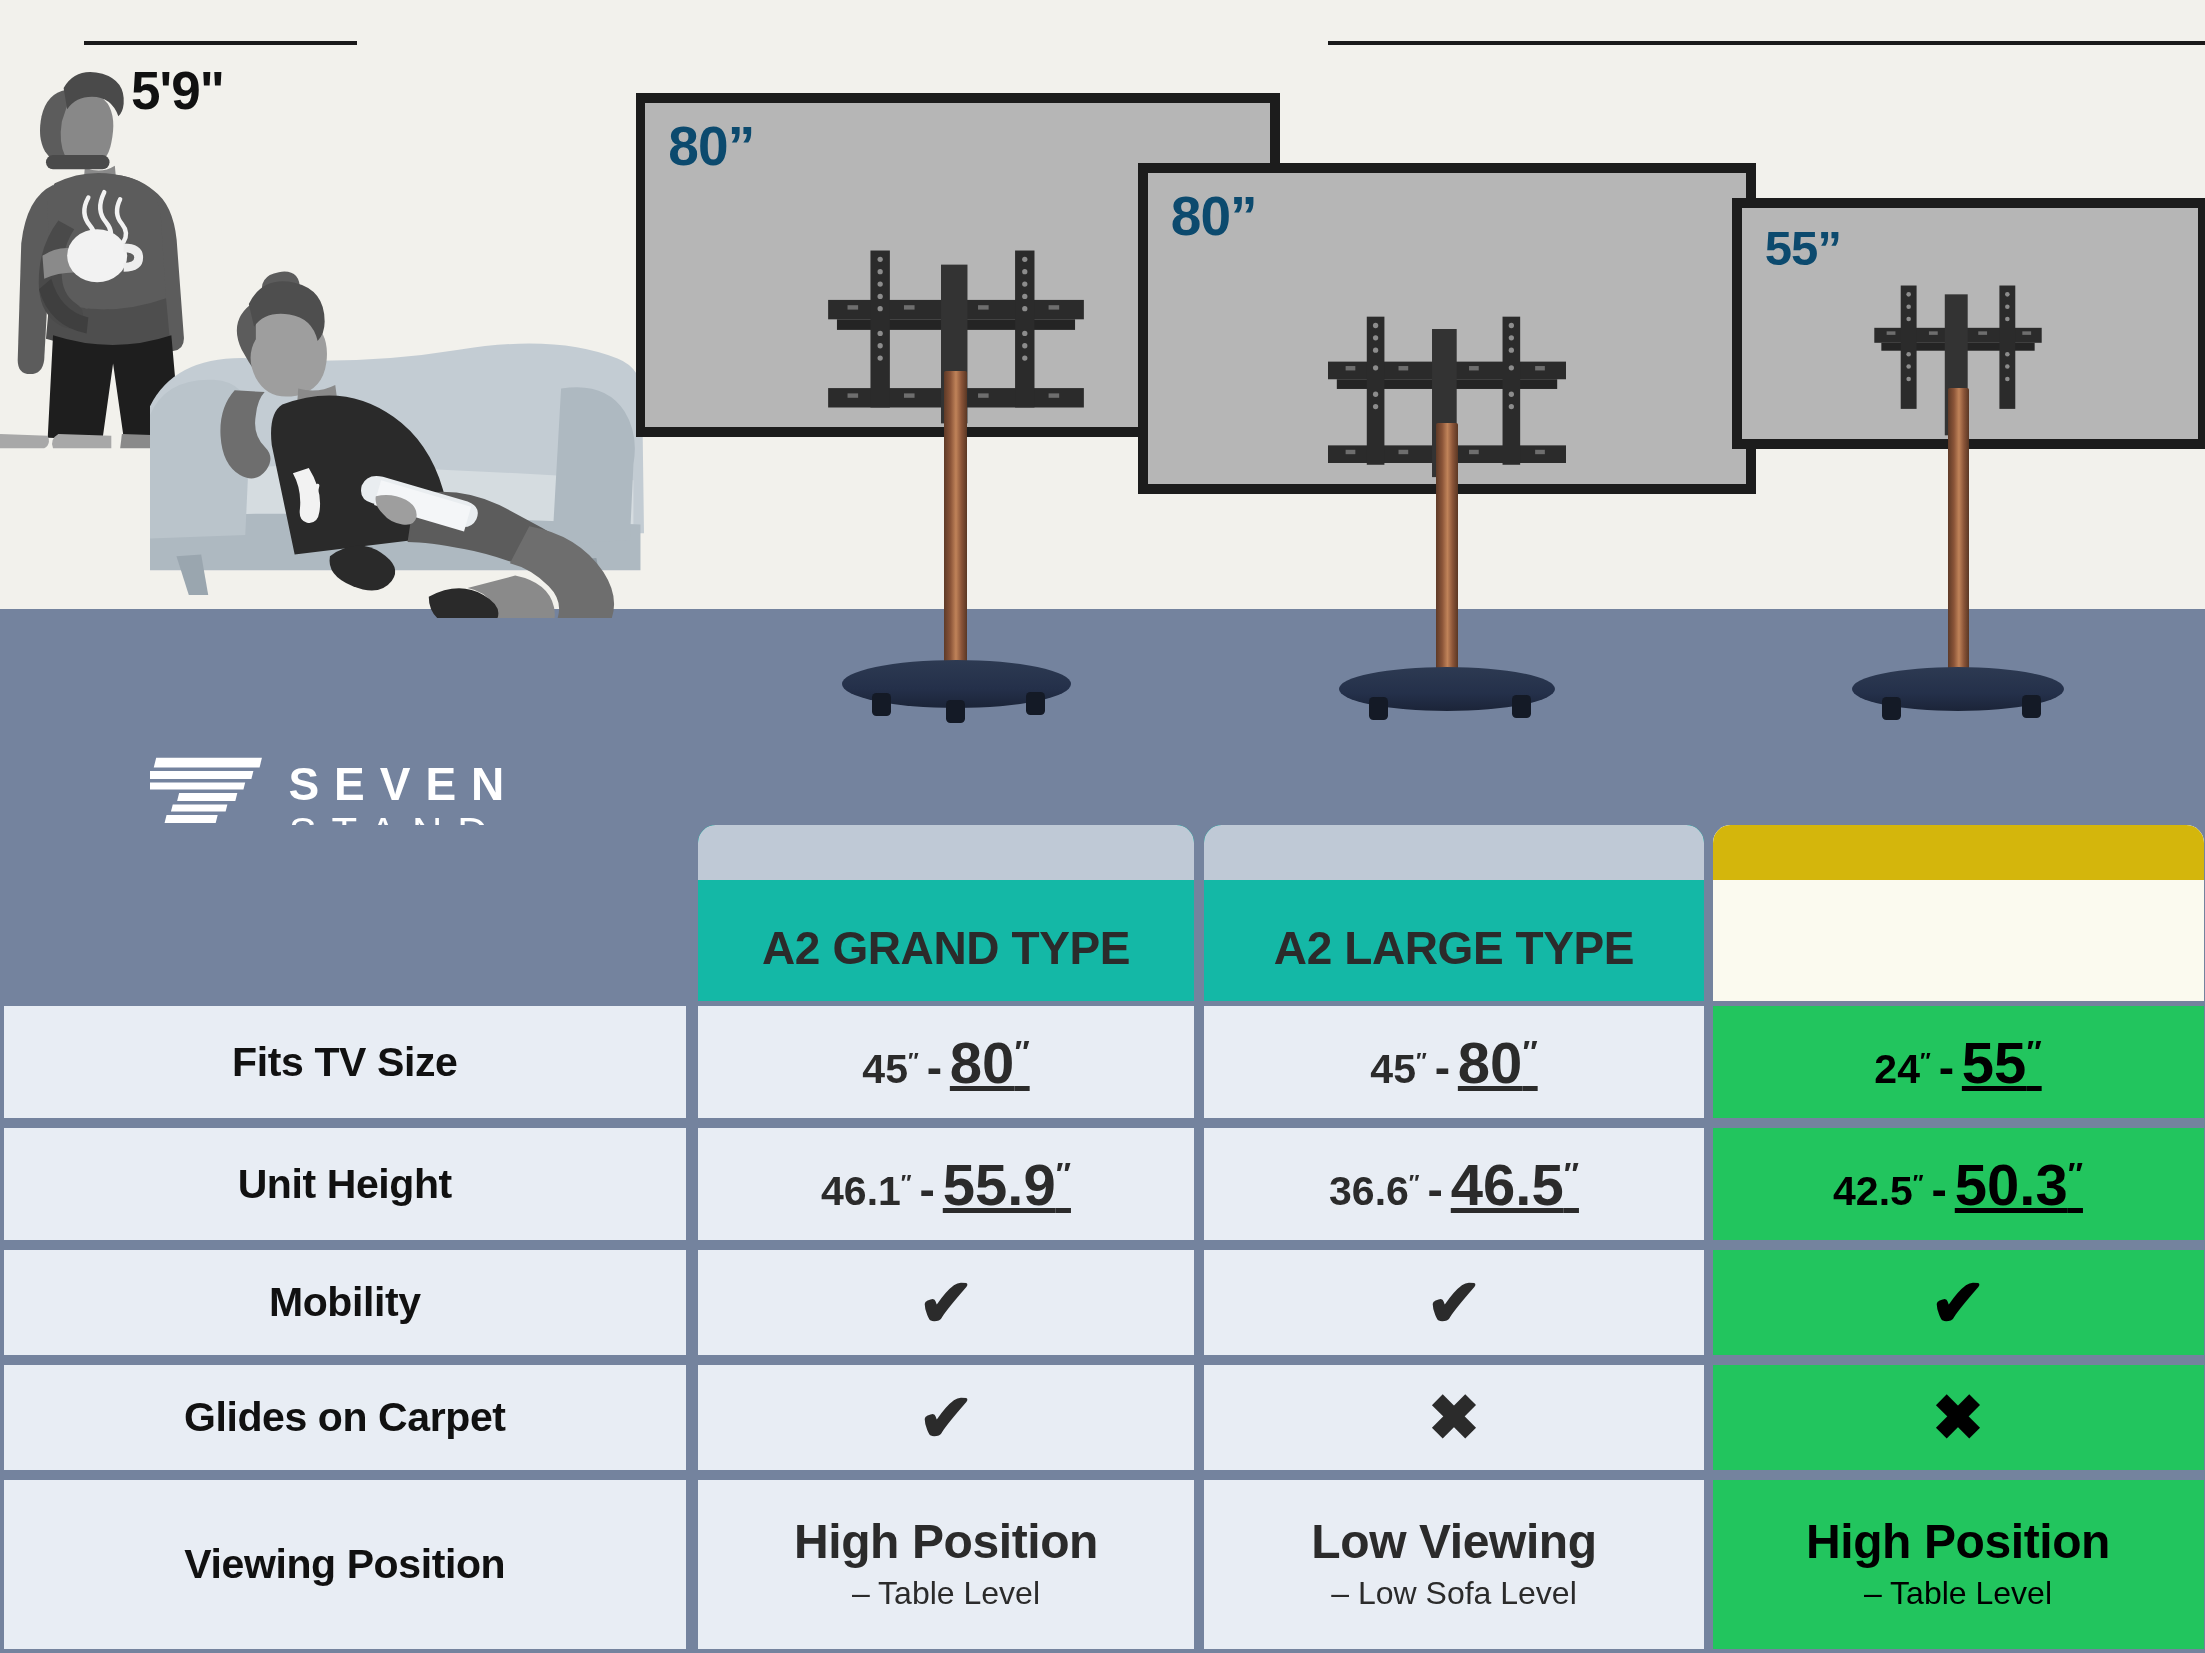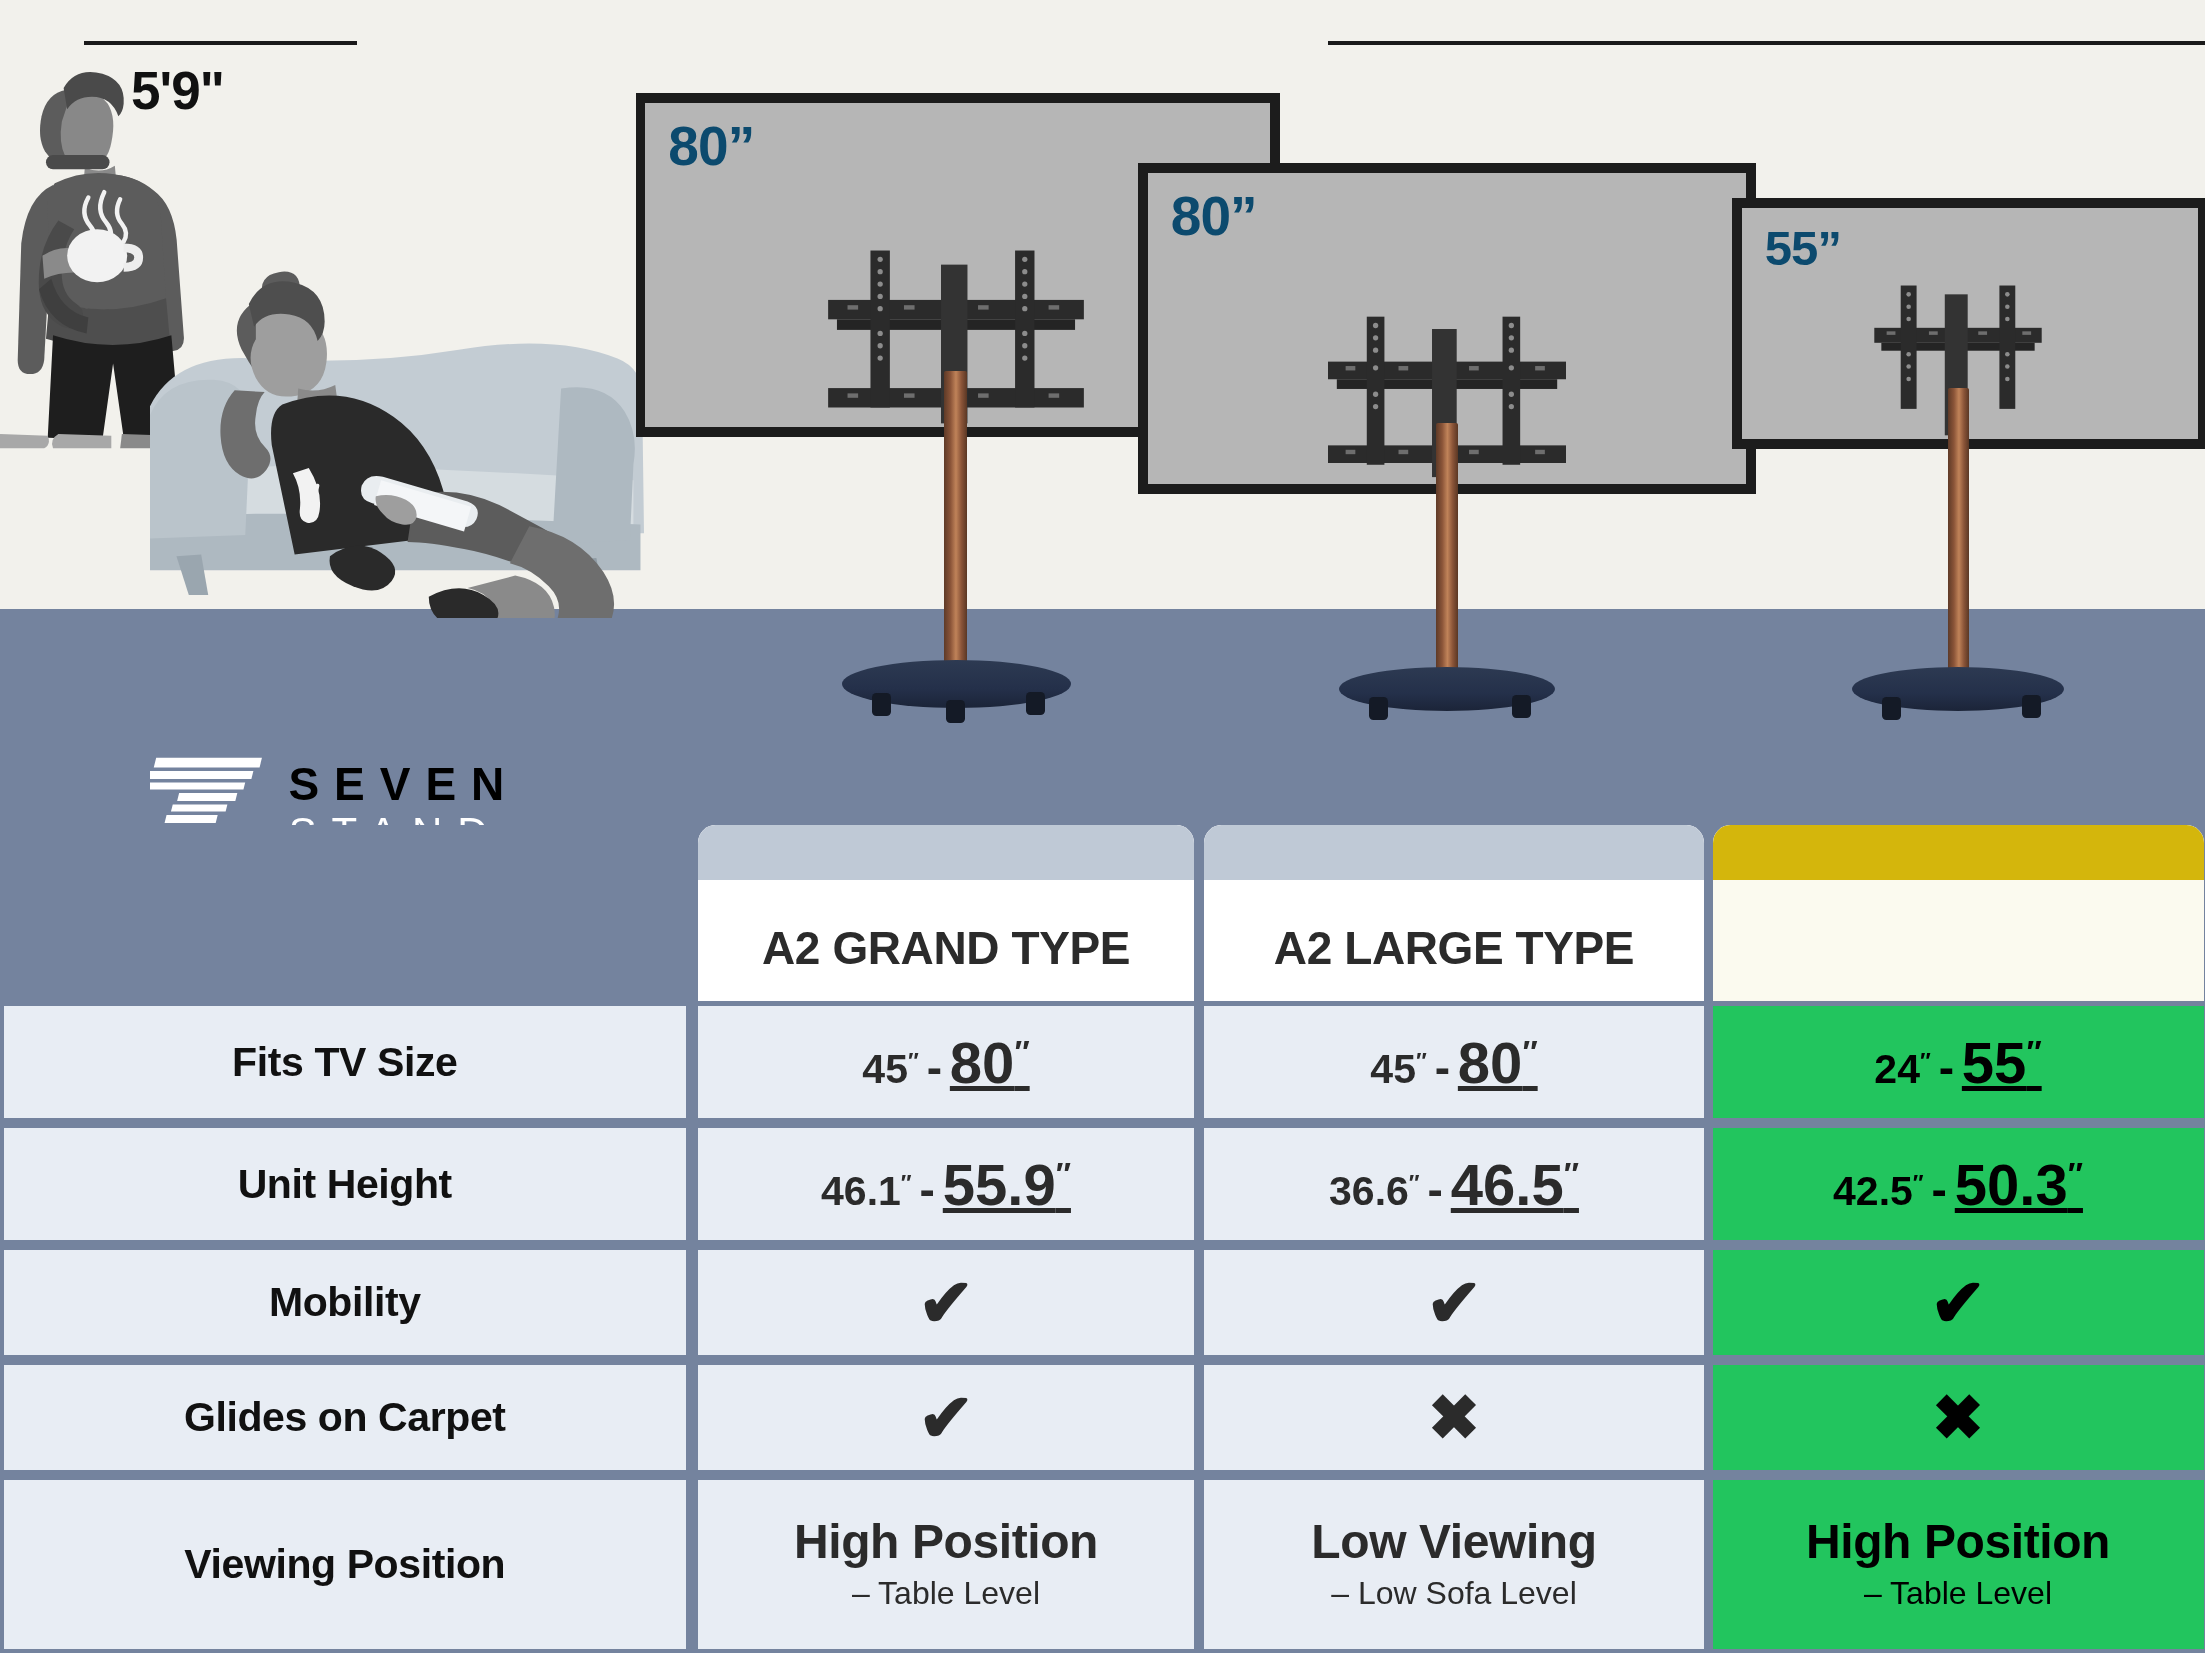--- a/index.html
+++ b/index.html
@@ -66,21 +66,21 @@
 
   .rowlabel {
     background:#E8EDF4; color:#111; font-weight:bold;
     font-size:41px; letter-spacing:-0.4px;
     margin:5.3px 7px 5.3px 3.5px;
   }
   .datacell { background:#E8EDF4; margin:5.3px 5.3px 5.3px 5.3px; color:#2B2B2B; }
   .datacell.hl { background:#22c55e; color:#000; margin-left:3.5px; margin-right:3.5px; }
 
   .hdr {
-    background:#ffffff; margin:0 5.3px; overflow:hidden;
+    background:#14b8a6; margin:0 5.3px; overflow:hidden;
     border-top-left-radius:17.6px; border-top-right-radius:17.6px;
     justify-content:flex-end; padding-bottom:26.5px;
   }
   .hdr .cap {
     position:absolute; left:0; top:0; width:100%; height:55px;
     background:#BFC9D6;
     border-top-left-radius:17.6px; border-top-right-radius:17.6px;
   }
   .hdr.hl { background:#FBFAEF; margin:0 3.5px; }
   .hdr.hl .cap { background:#D4B60C; }
@@ -98,21 +98,21 @@
 
   .pos-main { font-size:48px; font-weight:bold; letter-spacing:-0.4px; line-height:1.05; }
   .pos-sub  { font-size:32px; font-weight:normal; margin-top:7px; }
 
   
   .logo-wrap { position:absolute; left:150px; top:754px; width:459px; }
   .logo-row { display:flex; align-items:flex-start; gap:19.4px; }
   .seven-glyph { width:119px; height:124px; flex:none; }
   .logo-text { display:flex; flex-direction:column; padding-top:7px; }
   .logo-seven {
-    color:#000000; font-size:46px; font-weight:bold; letter-spacing:15px; line-height:1;
+    color:#ffffff; font-size:46px; font-weight:bold; letter-spacing:15px; line-height:1;
   }
   .logo-stand {
     color:#fff; font-size:42px; font-weight:300; letter-spacing:15px; line-height:1.25;
   }
   .a2comp { position:absolute; left:150px; top:894px; white-space:nowrap; }
   .a2comp .a2 { color:#fff; font-size:51px; font-weight:bold; letter-spacing:-0.9px; }
   .a2comp .comp { color:#fff; font-size:51px; font-weight:normal; letter-spacing:0px; }
 </style>
 </head>
 <body>

